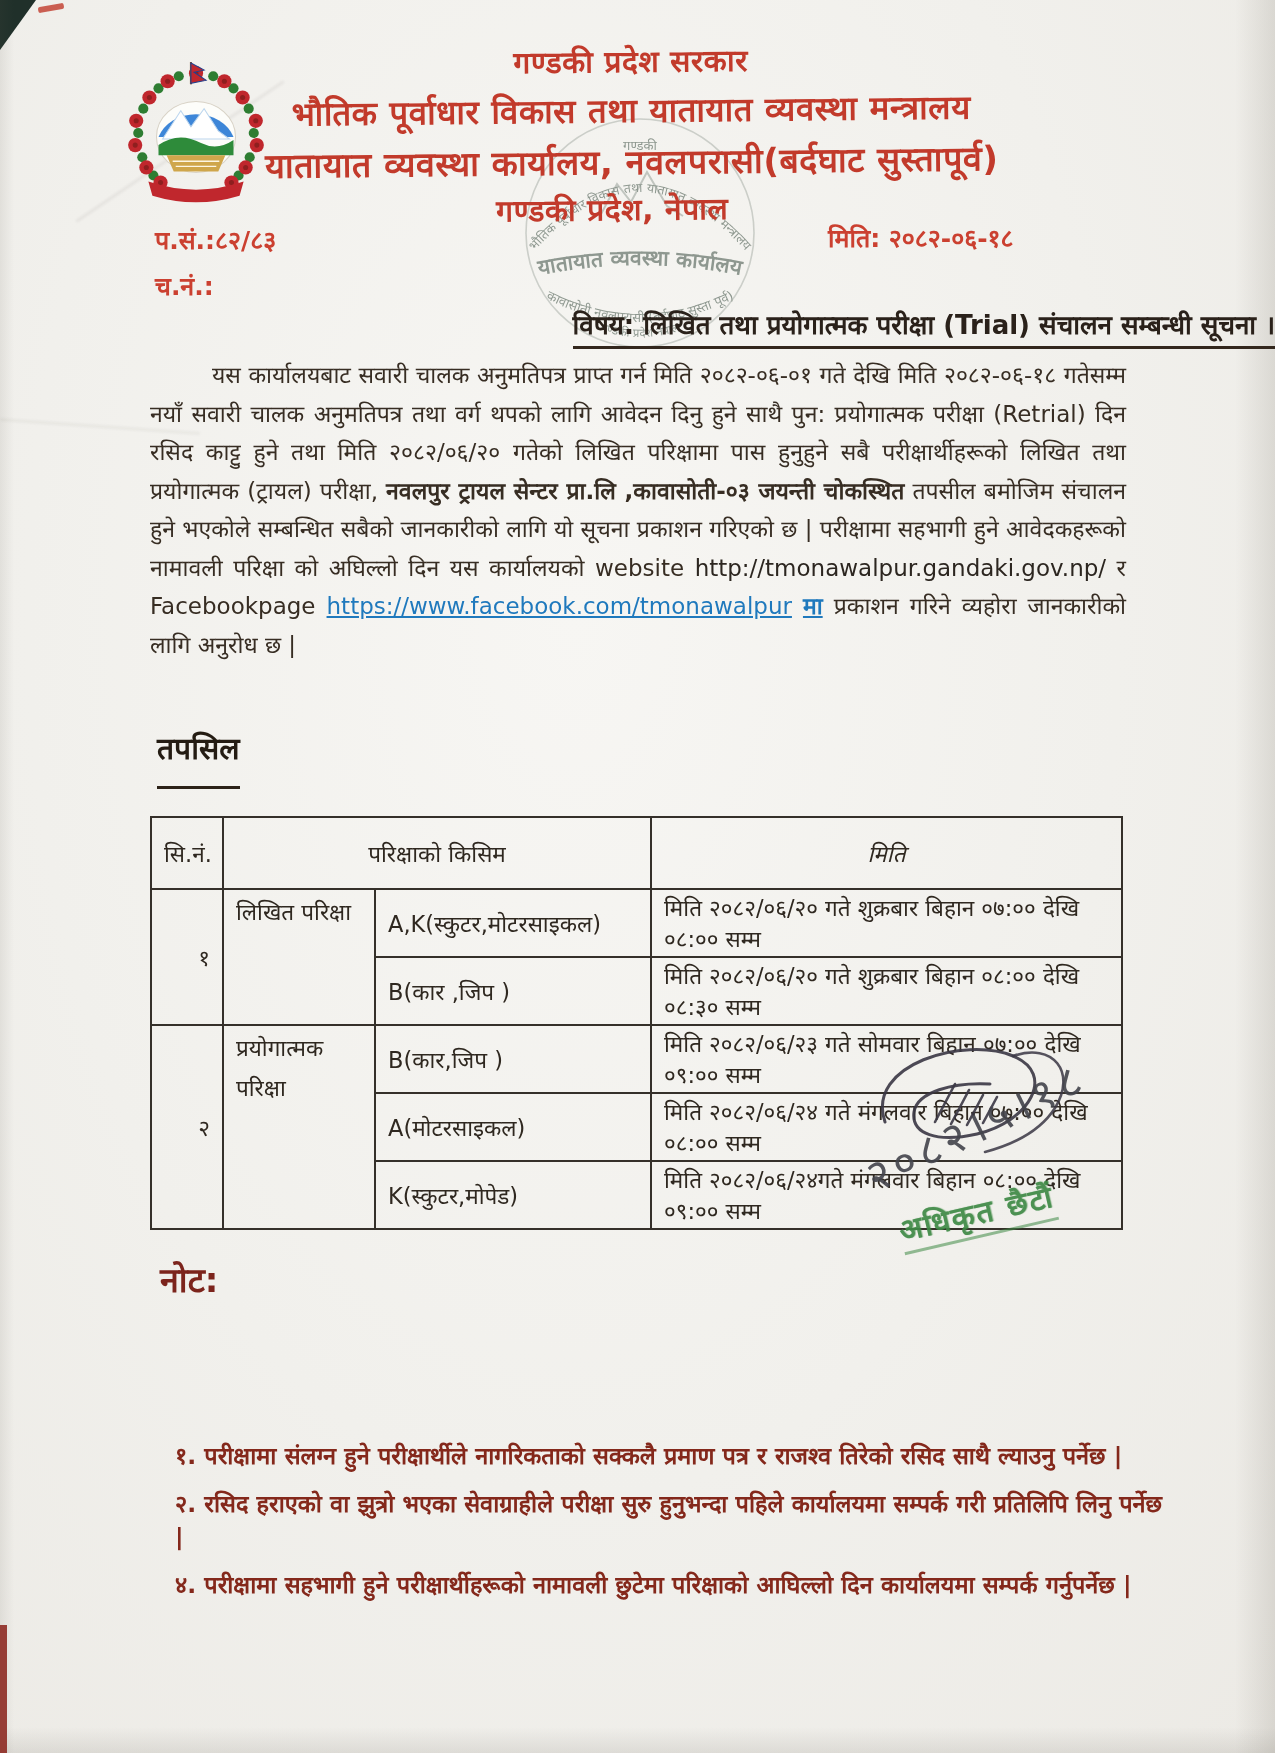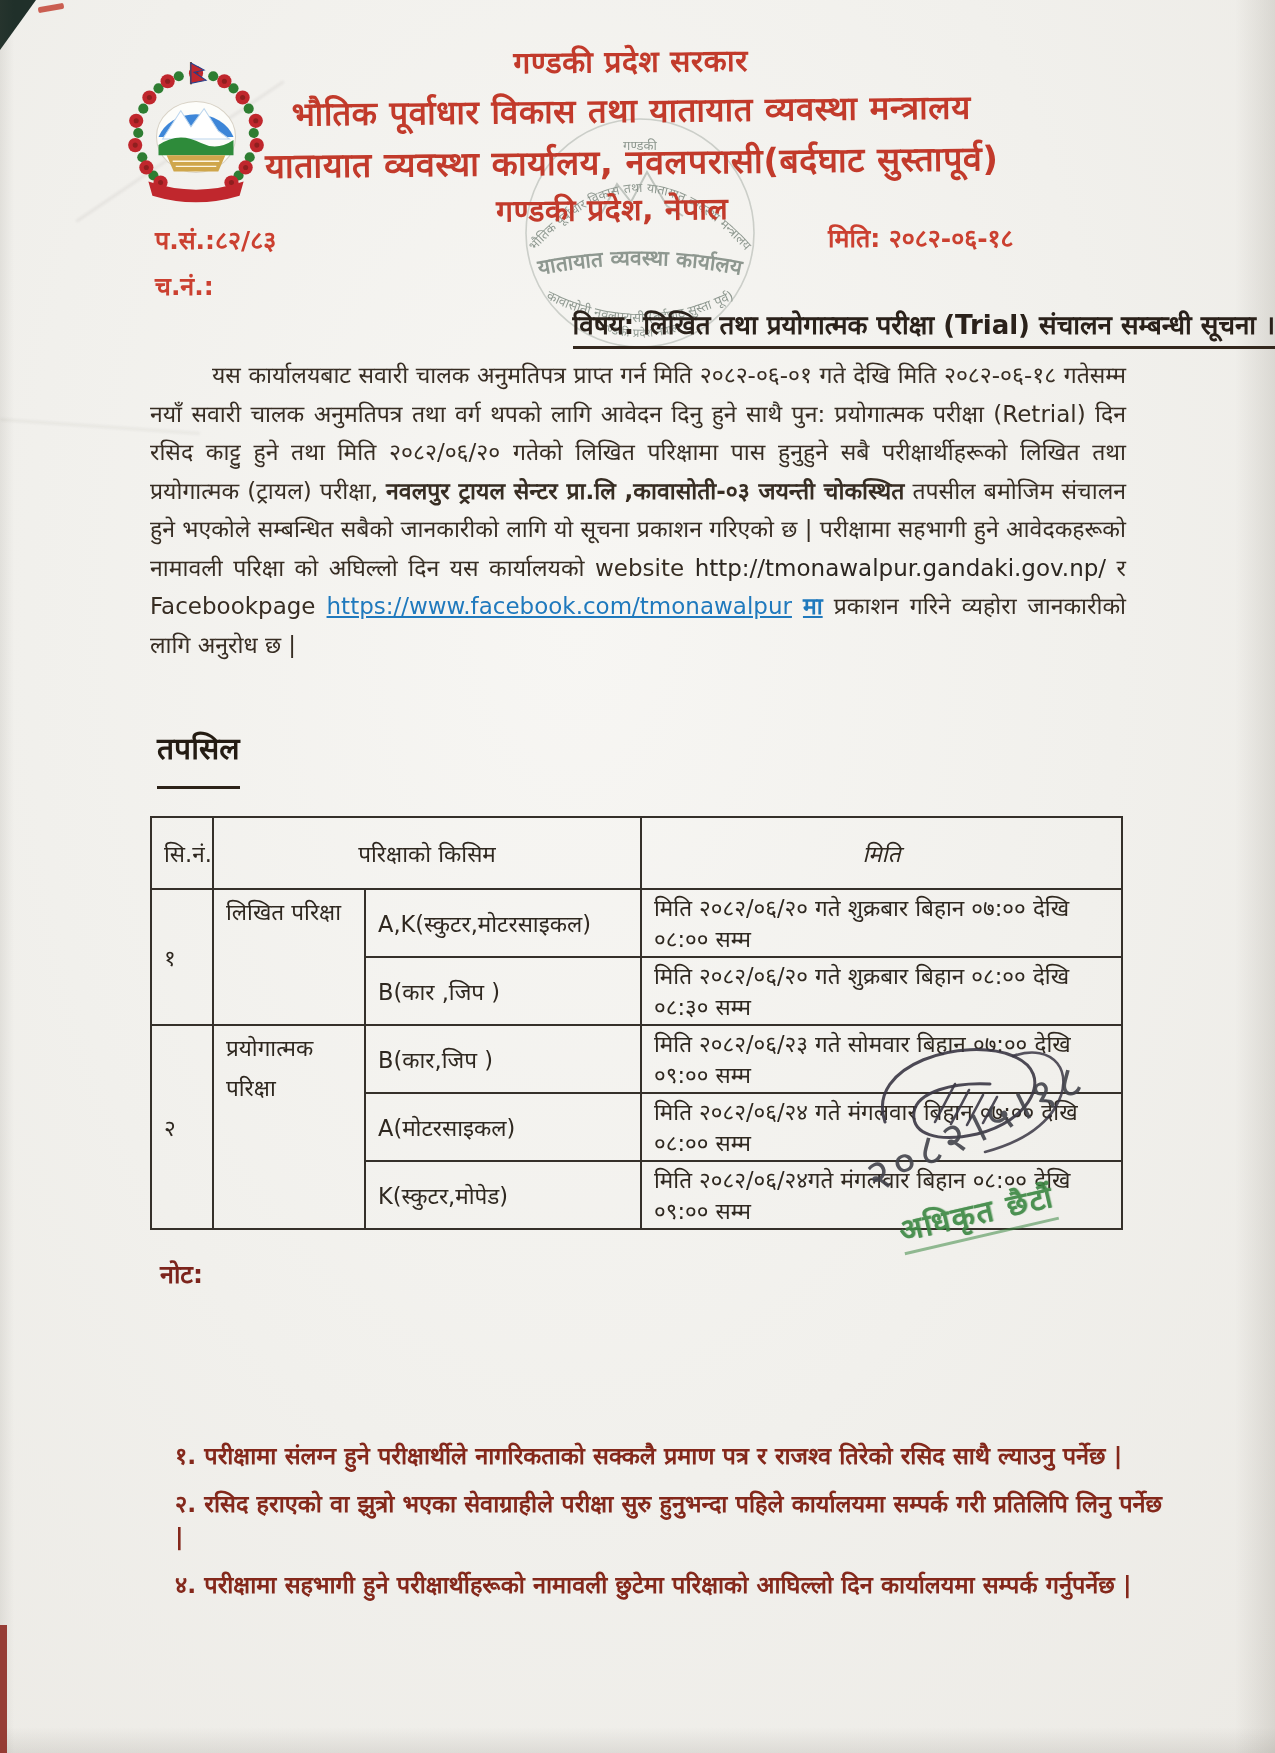--- a/index.html
+++ b/index.html
@@ -62,35 +62,35 @@
 
   .tapasil { position:absolute; left:157px; top:727px; font-size:30px; font-weight:bold;
     color:#241c13; border-bottom:3px solid #2c2218; padding-bottom:18px; }
 
   table.exam { position:absolute; left:150px; top:816px; width:973px;
     border-collapse:collapse; table-layout:fixed; }
   table.exam th, table.exam td { border:2.5px solid #35302a; color:#2f2820;
     font-size:22.5px; font-weight:normal; padding:2px 12px; }
   table.exam th { height:66px; }
   table.exam td { height:42px; }
-  .col-sn   { width:62px;  text-align:left; }
+  .col-sn   { width:72px;  text-align:right; }
   .col-grp  { width:152px; }
   .col-type { width:276px; }
   .col-date { }
   td.grp-cell { vertical-align:top; padding-top:6px; line-height:40px; }
 
   .signature-svg { position:absolute; left:815px; top:1022px; width:300px; height:170px; }
   .hand-date { position:absolute; left:868px; top:1148px; font-size:44px; color:#43444c;
     transform:rotate(-26deg); transform-origin:left center; letter-spacing:5px; opacity:.9; }
   .officer-stamp { position:absolute; left:898px; top:1192px; font-size:30px; font-weight:bold;
     color:#3f8a46; transform:rotate(-13deg); letter-spacing:2px; opacity:.92;
     text-shadow:1px 0 1px rgba(63,138,70,.55); border-bottom:3px solid rgba(63,138,70,.6);
     padding-bottom:2px; }
 
-  .note-label { position:absolute; left:160px; top:1256px; font-size:25px; font-weight:bold;
+  .note-label { position:absolute; left:160px; top:1256px; font-size:34px; font-weight:bold;
     color:#7c241c; }
   .notes { position:absolute; left:175px; top:1440px; width:1000px; }
   .note-item { font-size:23.5px; font-weight:bold; color:#84281b; line-height:33px;
     margin-bottom:15px; }
 </style>
 </head>
 <body>
 
 <div class="page">
 

